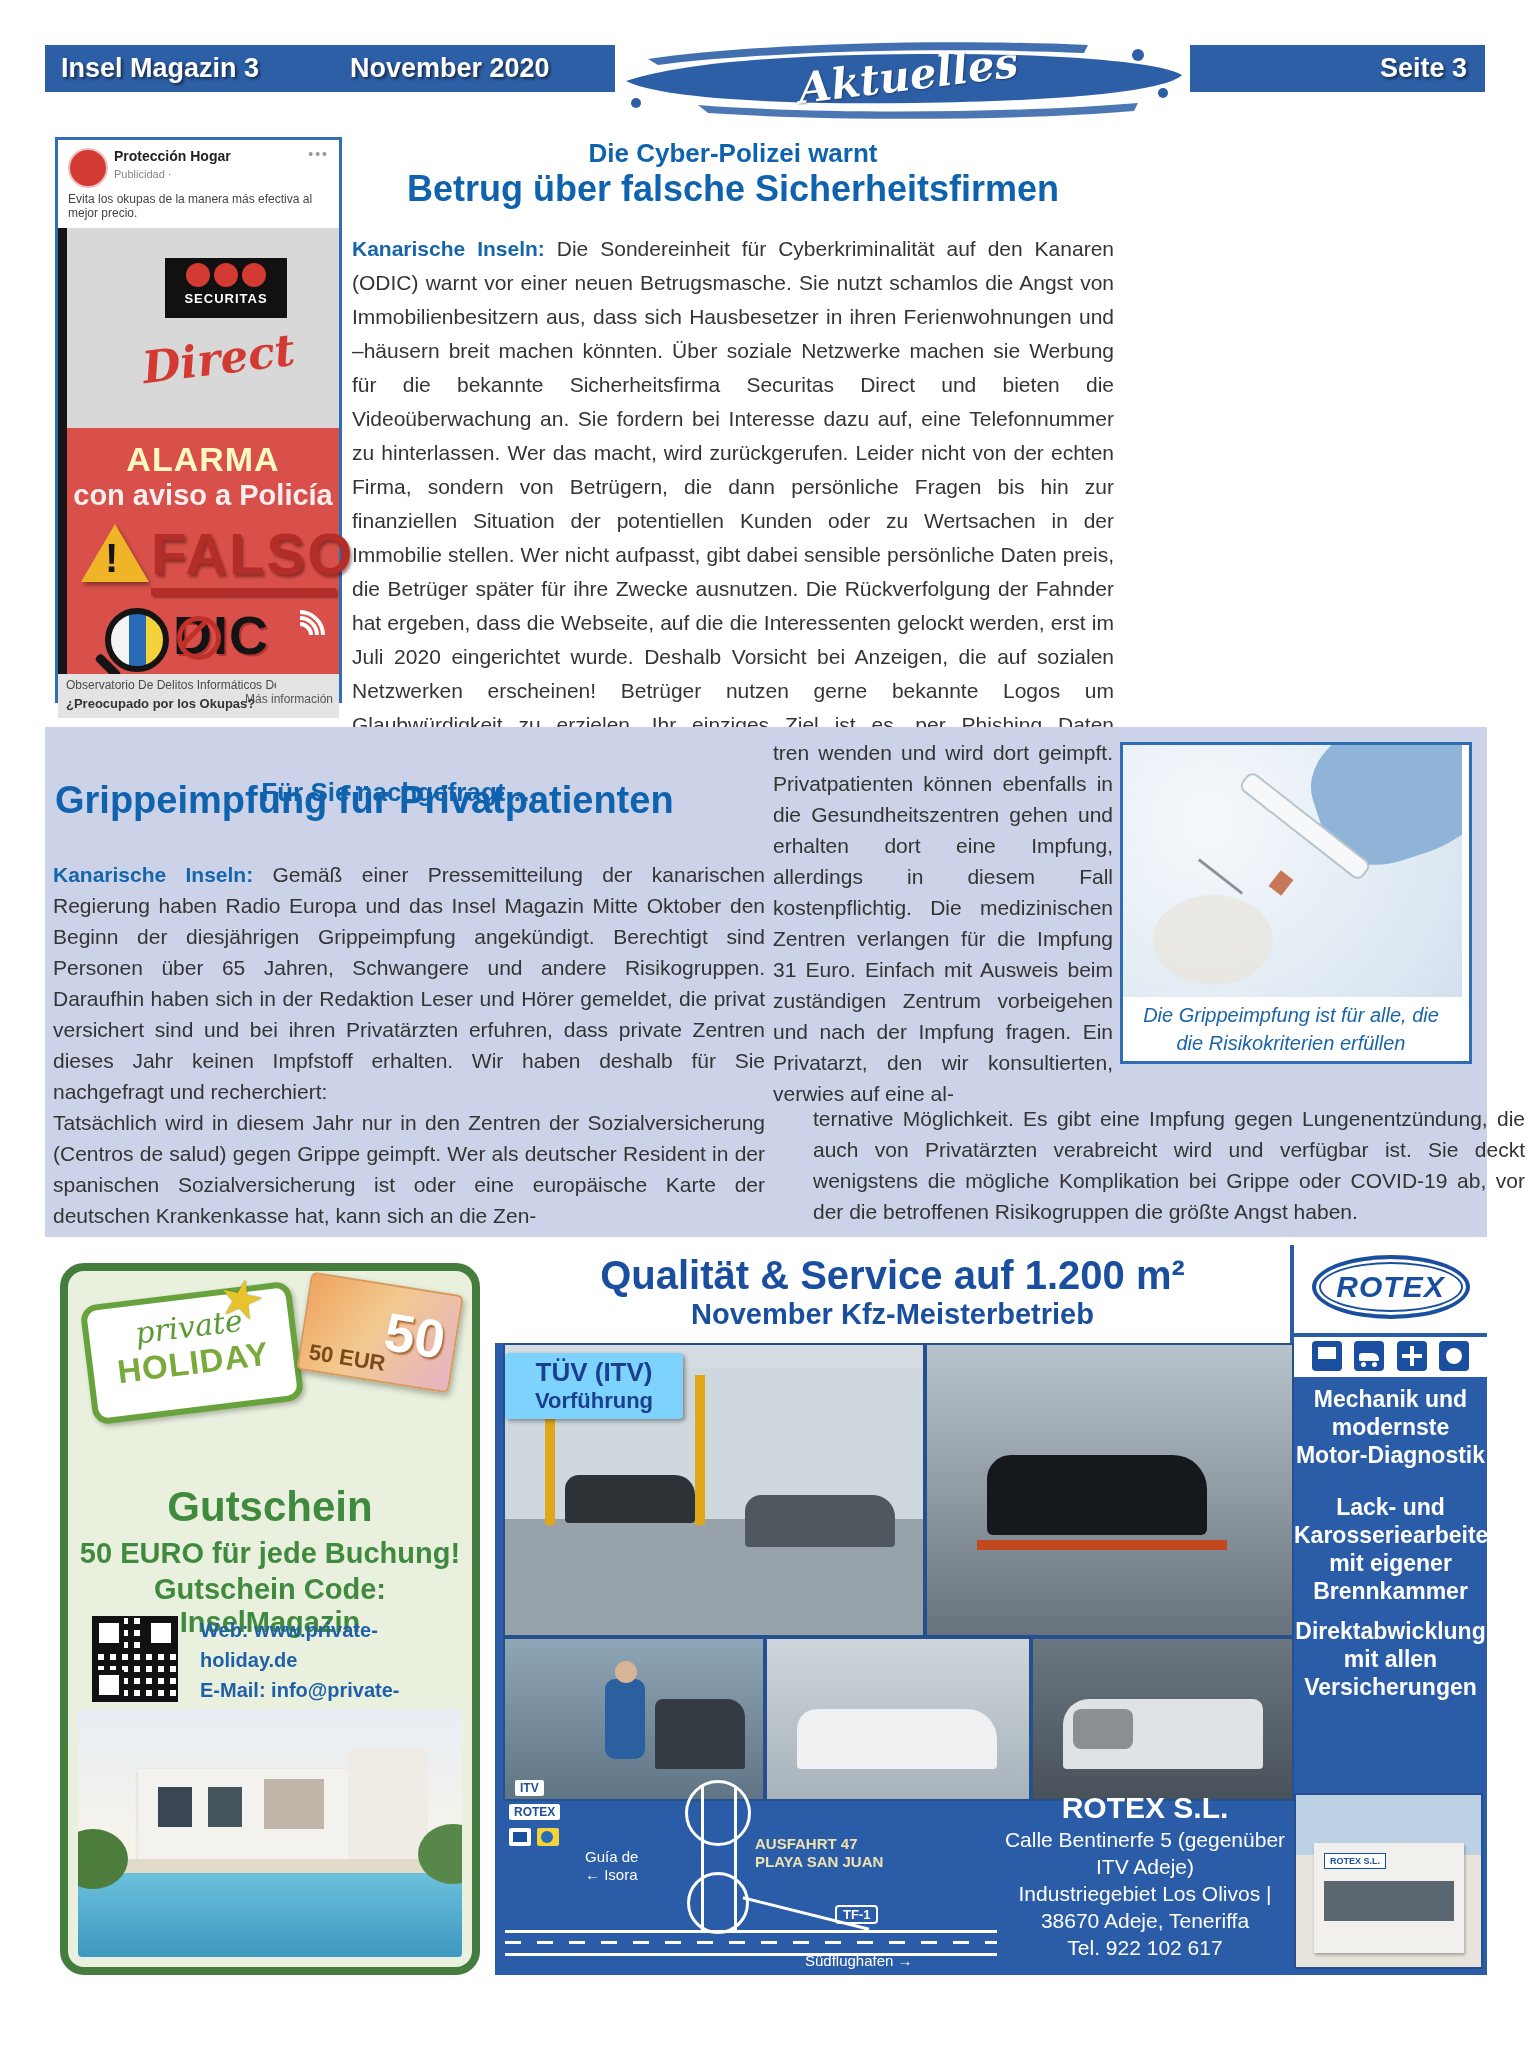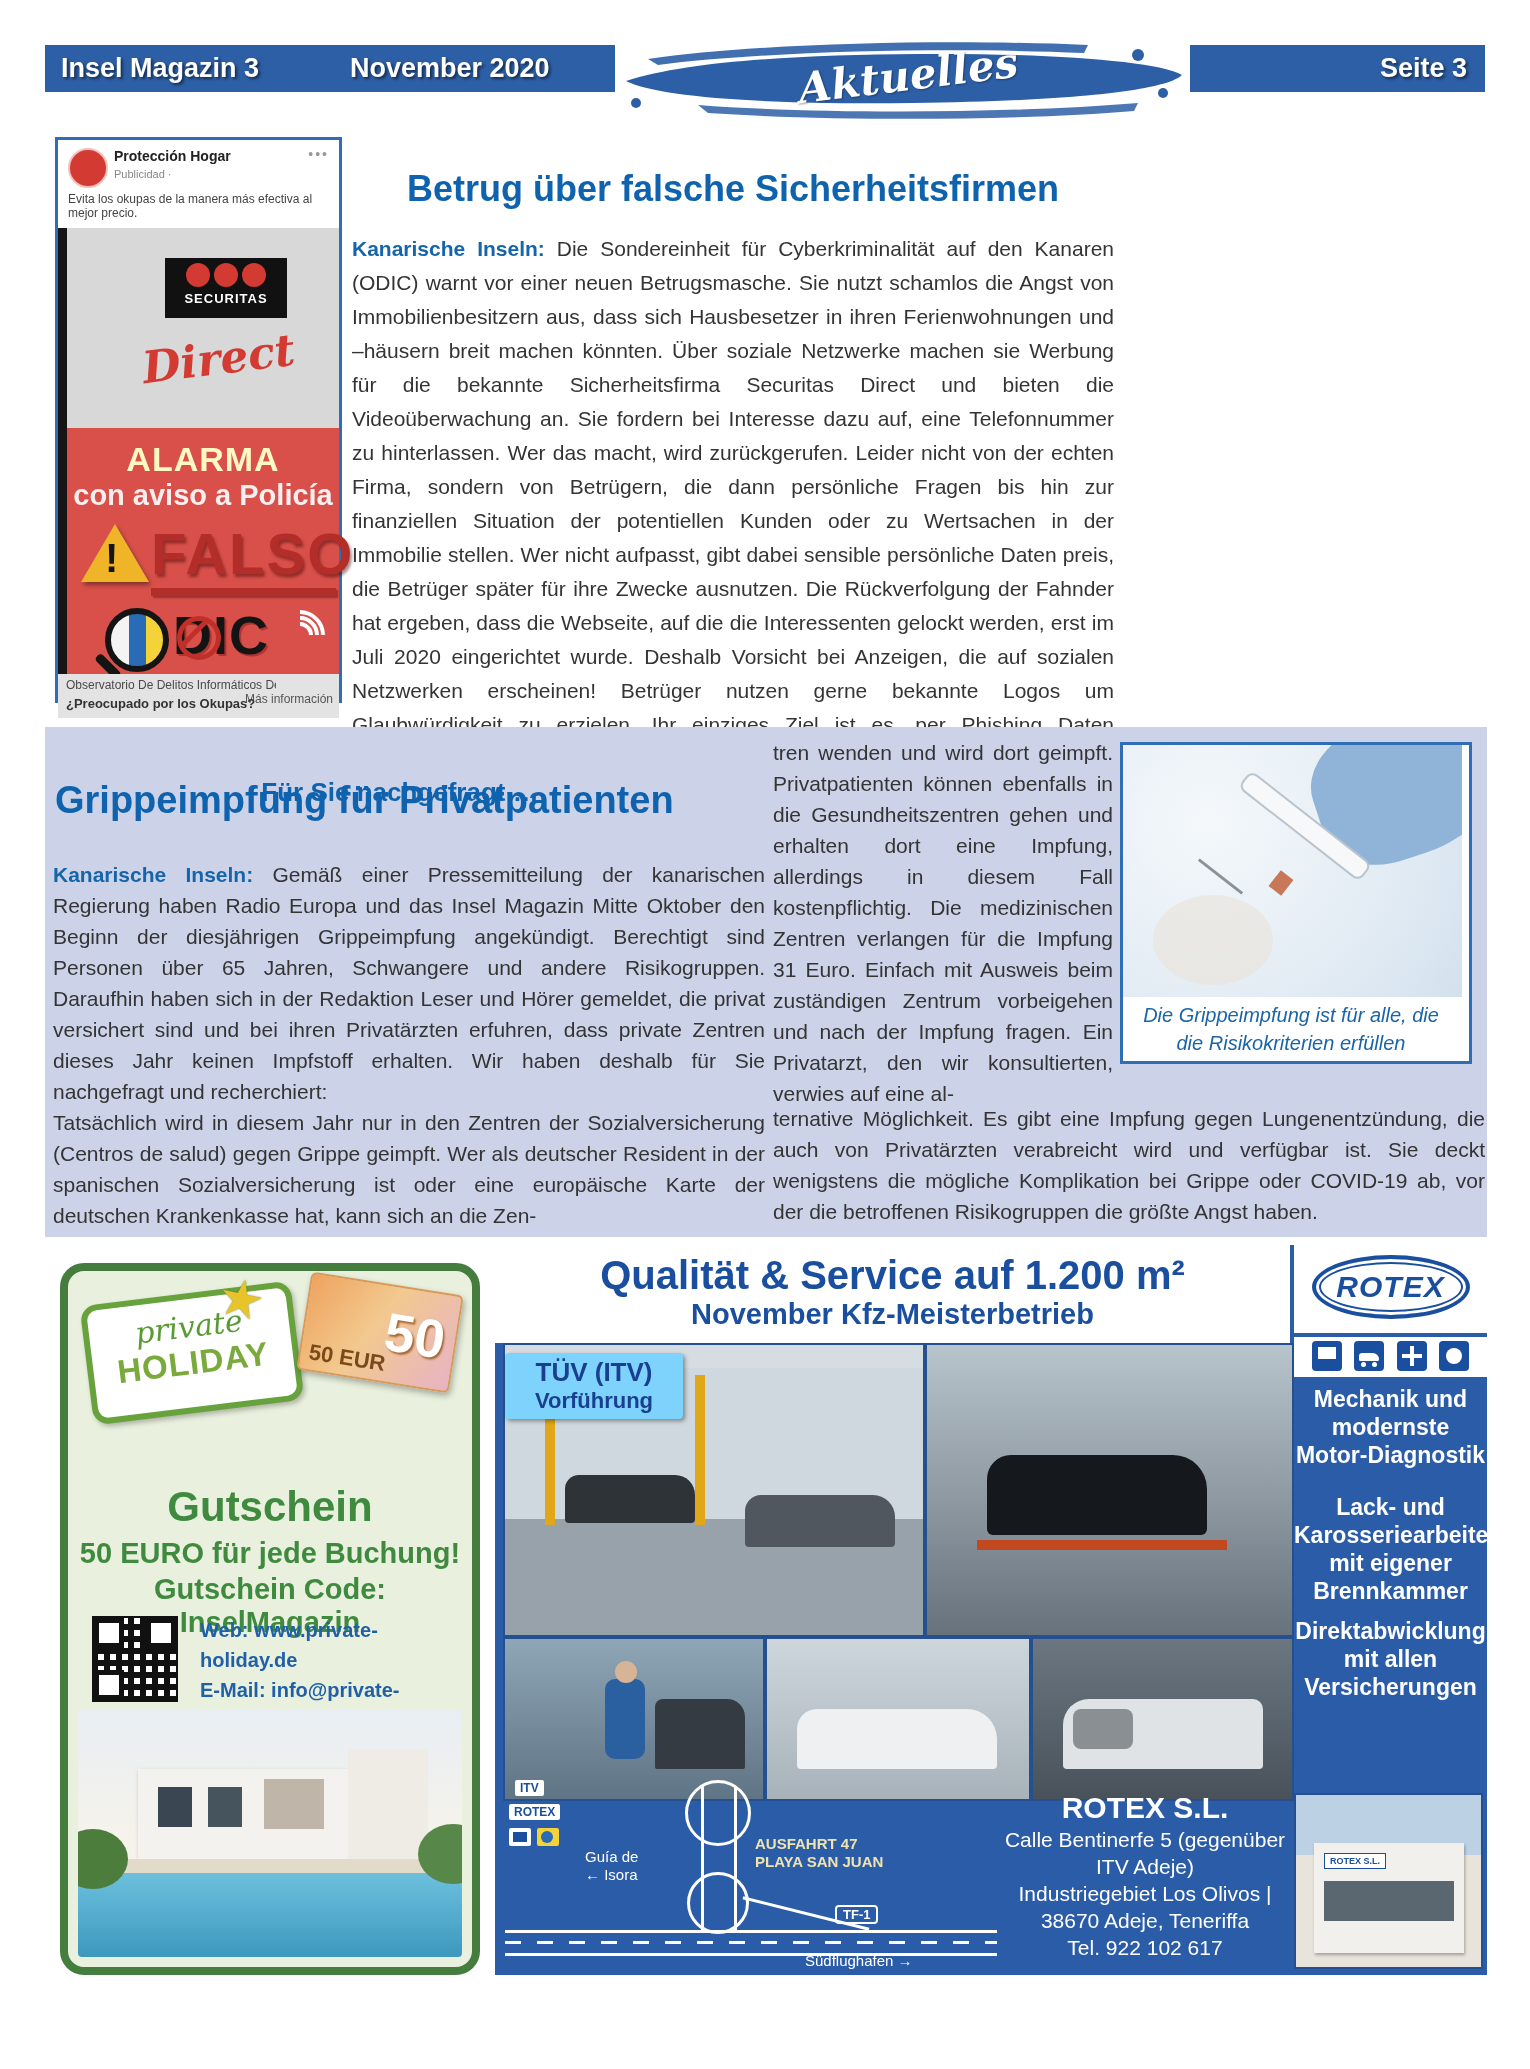--- a/index.html
+++ b/index.html
@@ -184,39 +184,40 @@
 
     <div class="abs grey-bar" style="left:0;top:534px;width:281px;height:44px;">
       <span class="abs obs-line" style="left:8px;top:4px;width:210px;white-space:nowrap;overflow:hidden;">Observatorio De Delitos Informáticos De Canarias</span>
       <span class="abs more-info" style="right:6px;top:18px;">Más información</span>
       <span class="abs question" style="left:8px;top:22px;">¿Preocupado por los Okupas?</span>
     </div>
 
     <div class="abs caption" style="left:8px;top:582px;width:262px;">Es sieht täuschend echt aus und ist dennoch einfach nur Betrug</div>
   </div>
 
+  <div class="abs kicker" style="left:352px;top:138px;width:762px;">Die Cyber-Polizei warnt</div>
   <div class="abs headline1" style="left:352px;top:168px;width:762px;">Betrug über falsche Sicherheitsfirmen</div>
   <div class="abs body-text" style="left:352px;top:232px;width:762px;">
     <span class="lead">Kanarische Inseln:</span><span> Die Sondereinheit für Cyberkriminalität auf den Kanaren (ODIC) warnt vor einer neuen Betrugsmasche. Sie nutzt schamlos die Angst von Immobilienbesitzern aus, dass sich Hausbesetzer in ihren Ferienwohnungen und –häusern breit machen könnten. Über soziale Netzwerke machen sie Werbung für die bekannte Sicherheitsfirma Securitas Direct und bieten die Videoüberwachung an. Sie fordern bei Interesse dazu auf, eine Telefonnummer zu hinterlassen. Wer das macht, wird zurückgerufen. Leider nicht von der echten Firma, sondern von Betrügern, die dann persönliche Fragen bis hin zur finanziellen Situation der potentiellen Kunden oder zu Wertsachen in der Immobilie stellen. Wer nicht aufpasst, gibt dabei sensible persönliche Daten preis, die Betrüger später für ihre Zwecke ausnutzen. Die Rückverfolgung der Fahnder hat ergeben, dass die Webseite, auf die die Interessenten gelockt werden, erst im Juli 2020 eingerichtet wurde. Deshalb Vorsicht bei Anzeigen, die auf sozialen Netzwerken erscheinen! Betrüger nutzen gerne bekannte Logos um Glaubwürdigkeit zu erzielen. Ihr einziges Ziel ist es, per Phishing Daten abzugreifen.</span>
   </div>
 
   <div class="abs section2" style="left:45px;top:727px;width:1442px;height:510px;">
     <div class="abs kicker" style="left:10px;top:14px;width:690px;margin-top:36px;">Für Sie nachgefragt …</div>
     <div class="abs headline2" style="left:10px;top:52px;">Grippeimpfung für Privatpatienten</div>
 
     <div class="abs body-text2" style="left:8px;top:132px;width:712px;">
       <div>
         <span class="lead">Kanarische Inseln:</span><span> Gemäß einer Pressemitteilung der kanarischen Regierung haben Radio Europa und das Insel Magazin Mitte Oktober den Beginn der diesjährigen Grippeimpfung angekündigt. Berechtigt sind Personen über 65 Jahren, Schwangere und andere Risikogruppen. Daraufhin haben sich in der Redaktion Leser und Hörer gemeldet, die privat versichert sind und bei ihren Privatärzten erfuhren, dass private Zentren dieses Jahr keinen Impfstoff erhalten. Wir haben deshalb für Sie nachgefragt und recherchiert:</span>
       </div>
       <div>Tatsächlich wird in diesem Jahr nur in den Zentren der Sozialversicherung (Centros de salud) gegen Grippe geimpft. Wer als deutscher Resident in der spanischen Sozialversicherung ist oder eine europäische Karte der deutschen Krankenkasse hat, kann sich an die Zen-</div>
     </div>
 
     <div class="abs body-text2" style="left:728px;top:10px;width:340px;">tren wenden und wird dort geimpft. Privatpatienten können ebenfalls in die Gesundheitszentren gehen und erhalten dort eine Impfung, allerdings in diesem Fall kostenpflichtig. Die medizinischen Zentren verlangen für die Impfung 31 Euro. Einfach mit Ausweis beim zuständigen Zentrum vorbeigehen und nach der Impfung fragen. Ein Privatarzt, den wir konsultierten, verwies auf eine al-</div>
 
-    <div class="abs body-text2" style="left:728px;top:376px;width:712px;">ternative Möglichkeit. Es gibt eine Impfung gegen Lungenentzündung, die auch von Privatärzten verabreicht wird und verfügbar ist. Sie deckt wenigstens die mögliche Komplikation bei Grippe oder COVID-19 ab, vor der die betroffenen Risikogruppen die größte Angst haben.</div>
+    <div class="abs body-text2" style="left:768px;top:376px;width:712px;">ternative Möglichkeit. Es gibt eine Impfung gegen Lungenentzündung, die auch von Privatärzten verabreicht wird und verfügbar ist. Sie deckt wenigstens die mögliche Komplikation bei Grippe oder COVID-19 ab, vor der die betroffenen Risikogruppen die größte Angst haben.</div>
 
     <div class="abs img-box" style="left:1075px;top:15px;width:339px;height:316px;">
       <div class="abs" style="left:0;top:0;width:339px;height:252px;overflow:hidden;
            background:radial-gradient(circle at 25% 30%,#f4f8fb,#e3ecf4 60%,#d3e1ee);">
         <div class="abs" style="left:190px;top:-30px;width:190px;height:140px;background:#8fb4d8;
              border-radius:45% 55% 60% 40%;transform:rotate(-18deg);"></div>
         <div class="abs" style="left:105px;top:70px;width:150px;height:18px;background:#f6f8fa;border:2px solid #b9c4cc;
              border-radius:8px;transform:rotate(38deg);"></div>
         <div class="abs" style="left:150px;top:128px;width:16px;height:20px;background:#c87858;
              transform:rotate(38deg);"></div>

